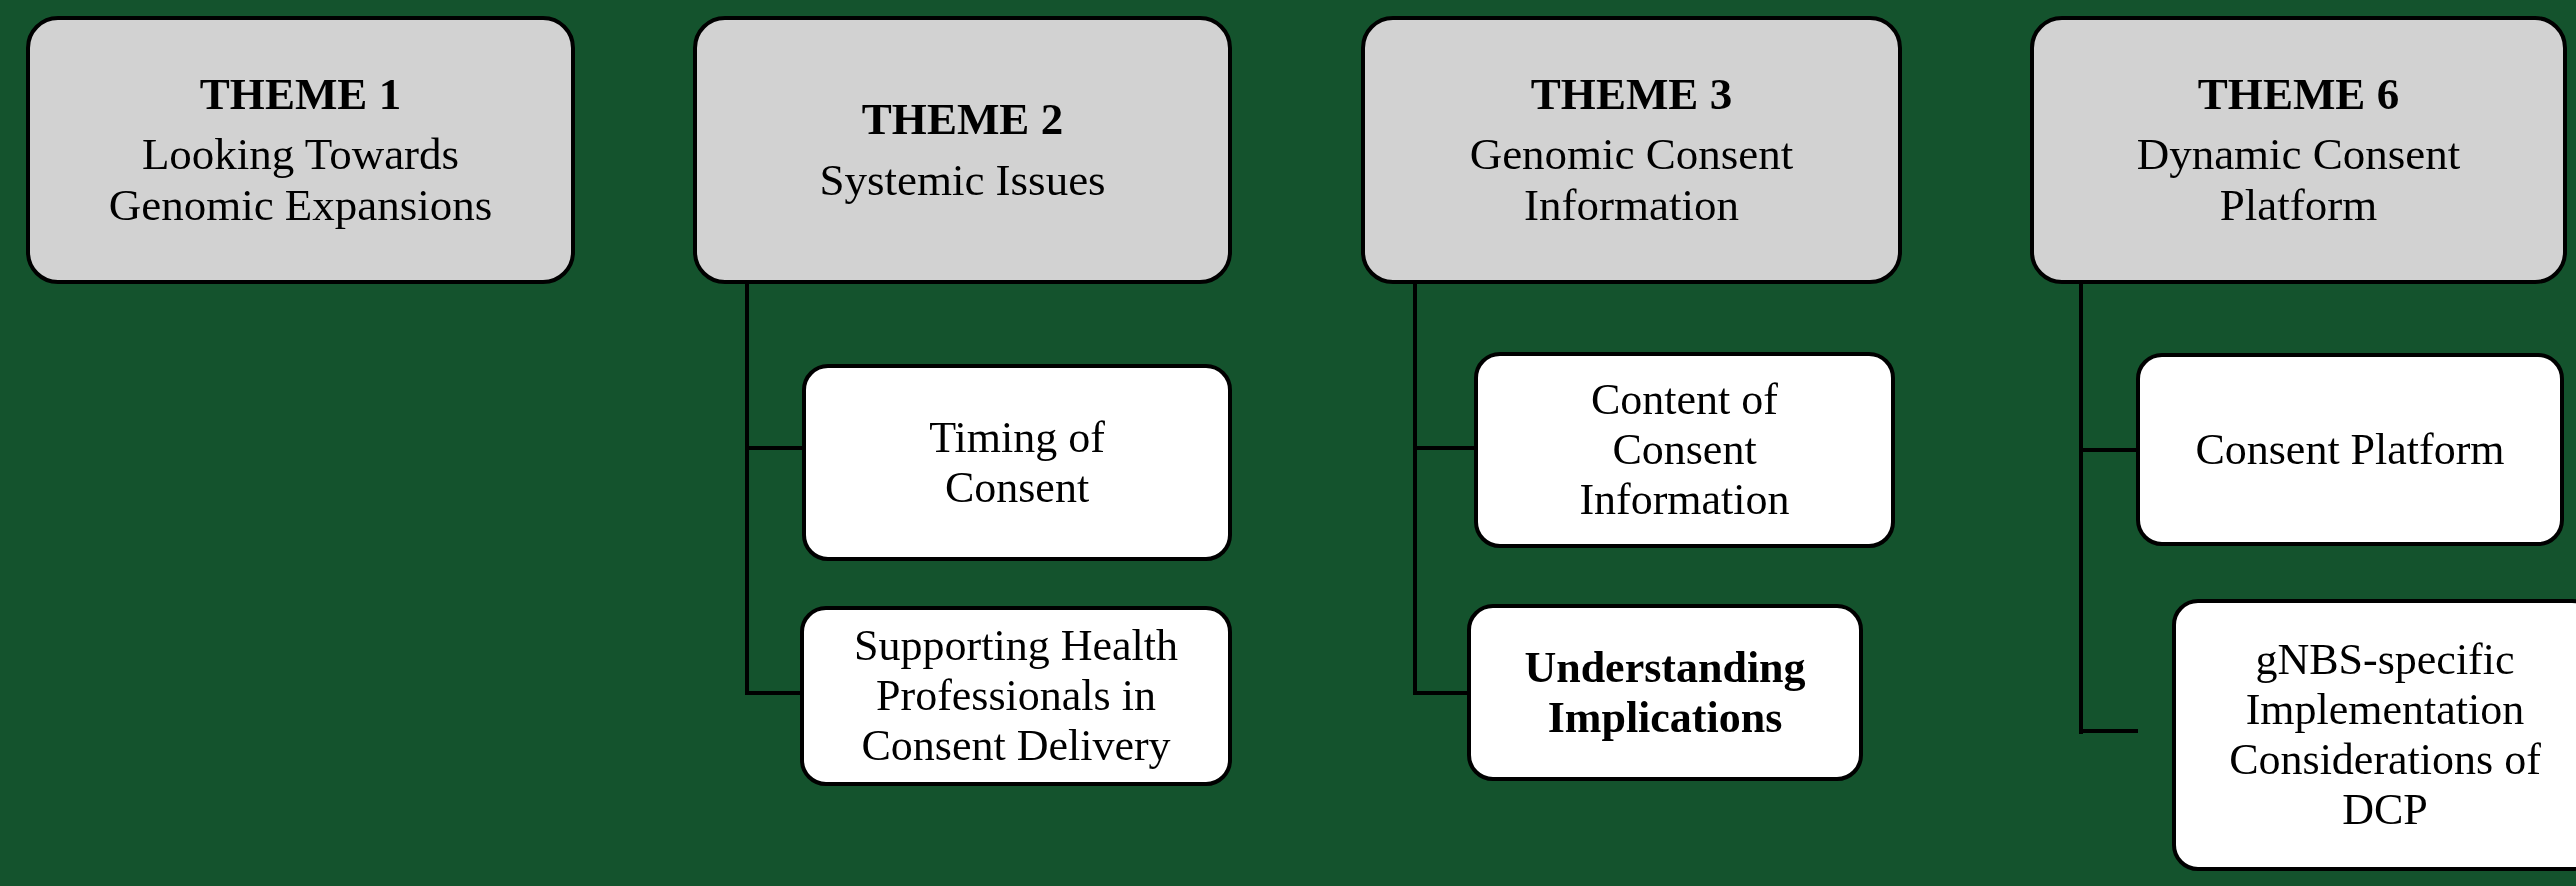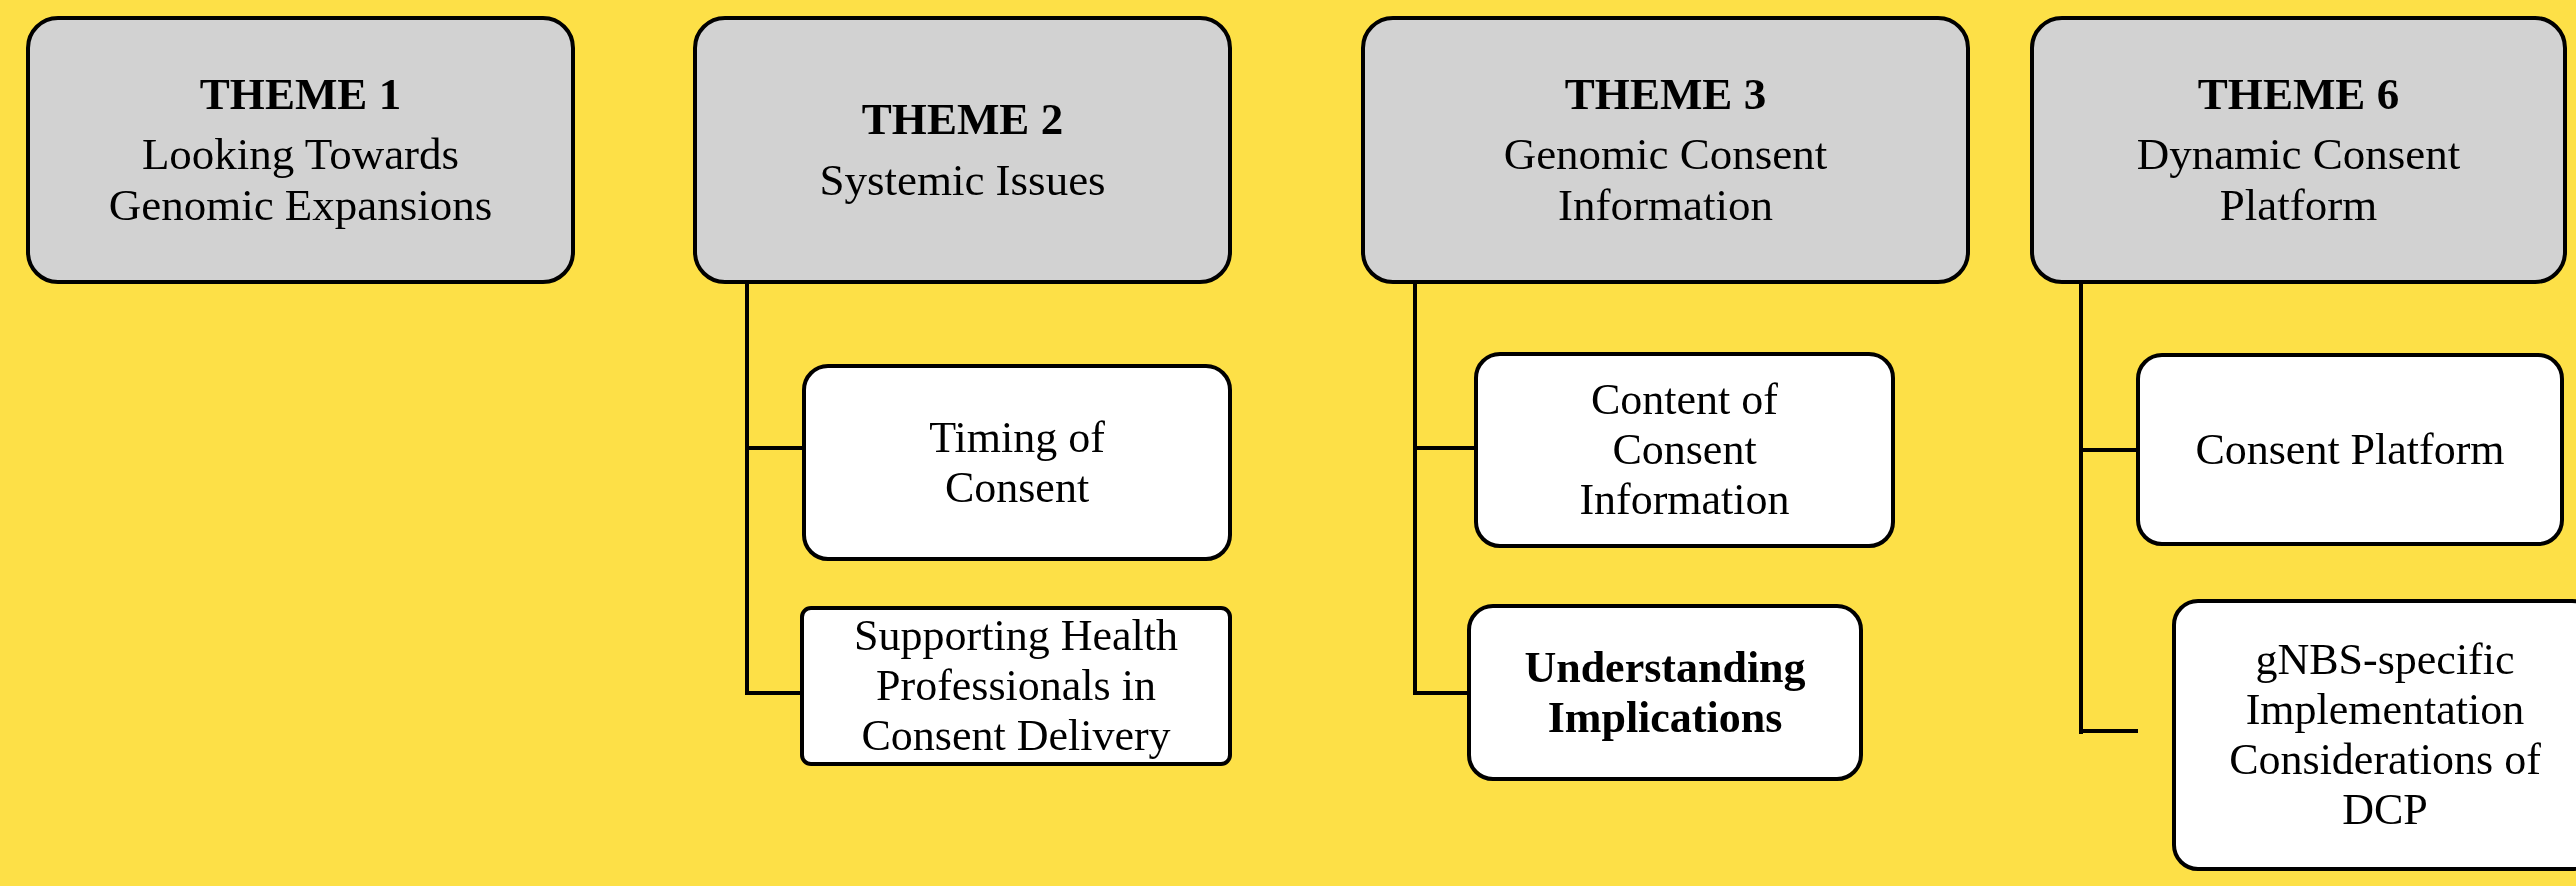--- a/index.html
+++ b/index.html
@@ -4,21 +4,21 @@
 <style>
   html, body {
     margin: 0;
     padding: 0;
     background: #ffffff;
   }
   .canvas {
     position: relative;
     width: 2576px;
     height: 887px;
-    background: #fde047;
+    background: #14532d;
     font-family: "Liberation Serif", serif;
     color: #000000;
     overflow: hidden;
   }
 
   
   .theme {
     position: absolute;
     top: 16px;
     height: 268px;
@@ -38,40 +38,40 @@
     line-height: 51px;
   }
   .theme .subtitle {
     font-size: 45px;
     line-height: 51px;
     margin-top: 9.6px;
     max-width: 441px;
   }
   .t1 { left: 26px;   width: 549px; }
   .t2 { left: 693px; width: 539px; text-align: center; }
-  .t3 { left: 1361px; width: 609px; }
+  .t3 { left: 1361px; width: 541px; }
   .t4 { left: 2030px; width: 537px; }
   .t2 .subtitle { max-width: 482px; }
 
   
   .sub {
     position: absolute;
     box-sizing: border-box;
     background: #ffffff;
     border: 4.1px solid #000000;
     border-radius: 26px;
     display: flex;
     align-items: center;
     justify-content: center;
     text-align: center;
     font-size: 44px;
     line-height: 50px;
   }
   .s2a { left: 802px; top: 352px; width: 430px; height: 197px; margin-top: 12px; }
-  .s2b { left: 800px; top: 606px; width: 432px; height: 160px; border-radius: 11px; }
+  .s2b { left: 800px; top: 606px; width: 432px; height: 180px; }
   .s3a { left: 1474px; top: 352px; width: 421px; height: 196px; }
   .s3b { left: 1467px; top: 604px; width: 396px; height: 177px; font-weight: bold; }
   .s4a { left: 2136px; top: 353px; width: 428px; height: 193px; }
   .s4b { left: 2136px; top: 599px; width: 426px; height: 272px; margin-left: 36px; }
   .s2a .label { max-width: 289px; }
   .s2b .label { max-width: 386px; }
   .s3a .label { max-width: 289px; }
   .s3b .label { max-width: 386px; }
   .s4a .label { max-width: 399px; }
   .s4b .label { max-width: 386px; }

